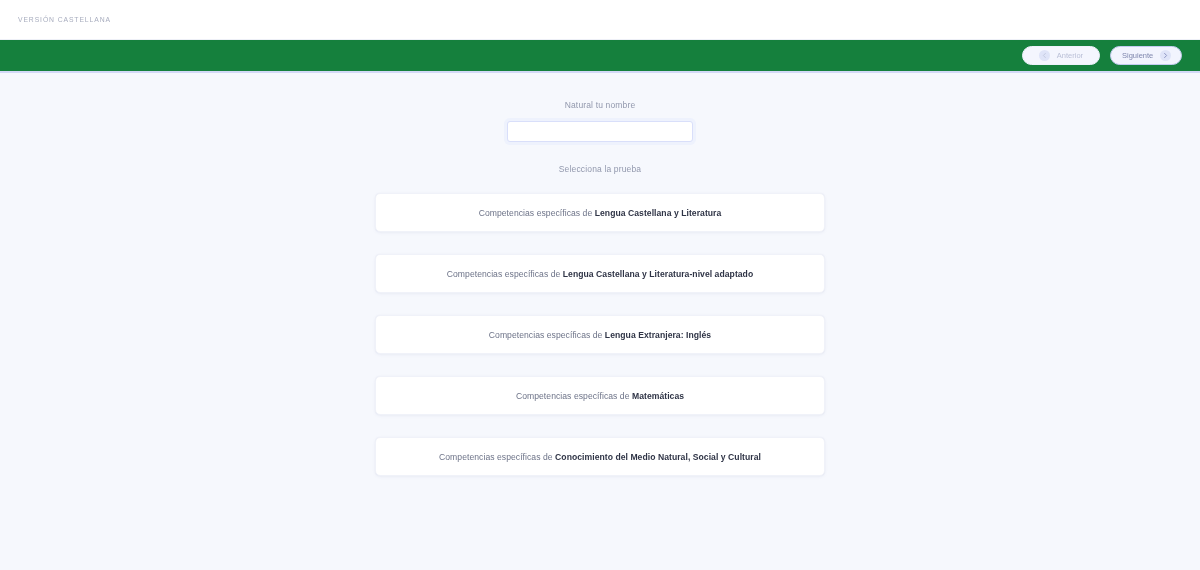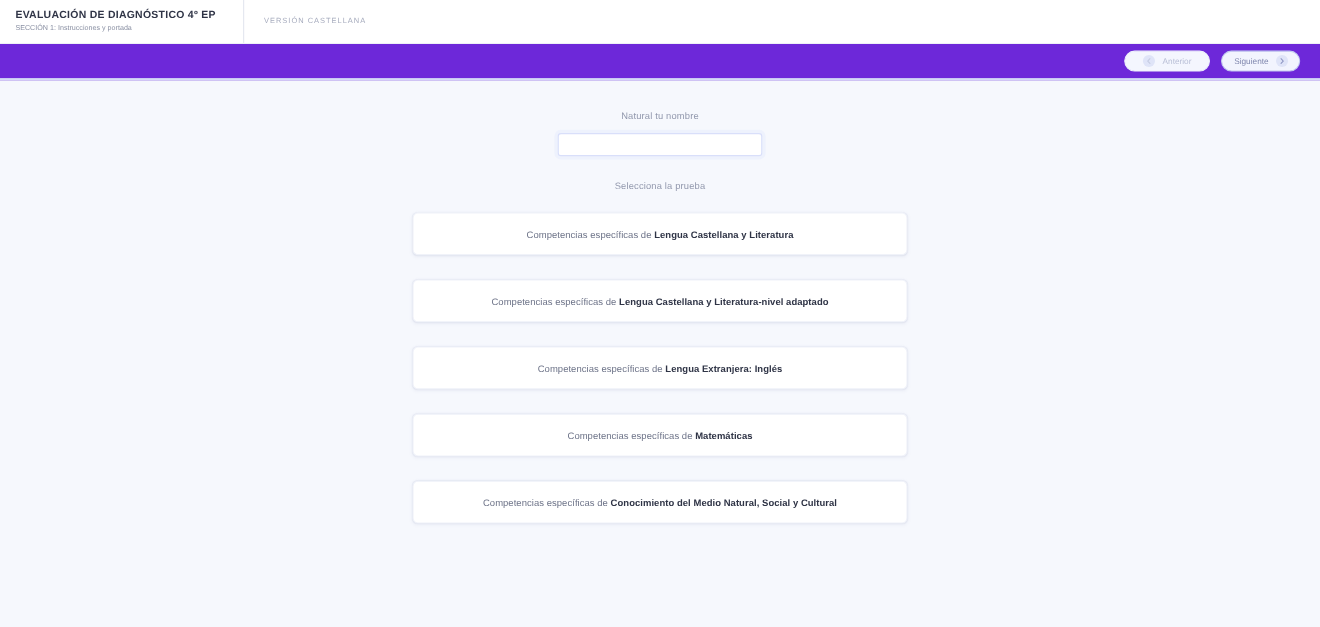--- a/index.html
+++ b/index.html
@@ -73,21 +73,21 @@
     letter-spacing: 0.9px;
     color: #a7acbe;
     text-transform: uppercase;
     white-space: nowrap;
   }
 
   
   .toolbar {
     height: 33px;
     flex: 0 0 33px;
-    background: #6d28d9;
+    background: #15803d;
     border-bottom: 2px solid #d3d9f7;
     display: flex;
     align-items: center;
     justify-content: flex-end;
     padding-right: 18px;
     gap: 10px;
   }
 
   .nav-btn {
     height: 19px;
@@ -208,24 +208,20 @@
     color: #2f3446;
     font-weight: bold;
   }
 </style>
 </head>
 <body>
 
 <div class="app">
 
   <div class="header">
-    <div class="header-brand">
-      <div class="brand-title">EVALUACIÓN DE DIAGNÓSTICO 4º EP</div>
-      <div class="brand-subtitle">SECCIÓN 1: Instrucciones y portada</div>
-    </div>
     <div class="header-section">
       <span class="header-section-label">VERSIÓN CASTELLANA</span>
     </div>
   </div>
 
   <div class="toolbar">
 
     <div class="nav-btn prev">
       <span class="nav-icon">
         <svg width="7" height="7" viewBox="0 0 7 7">

